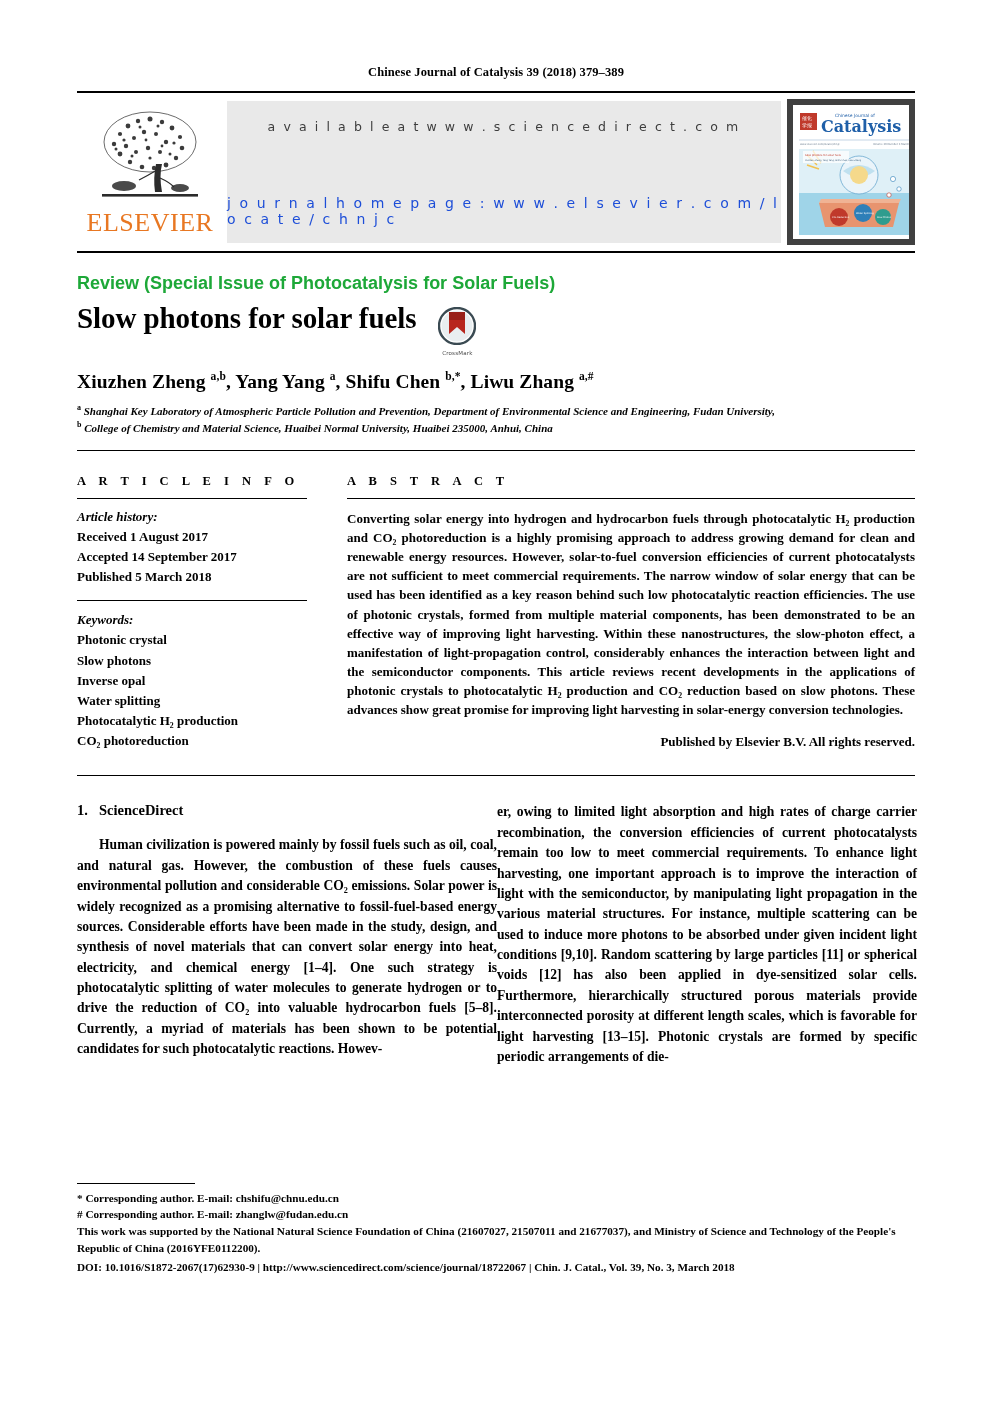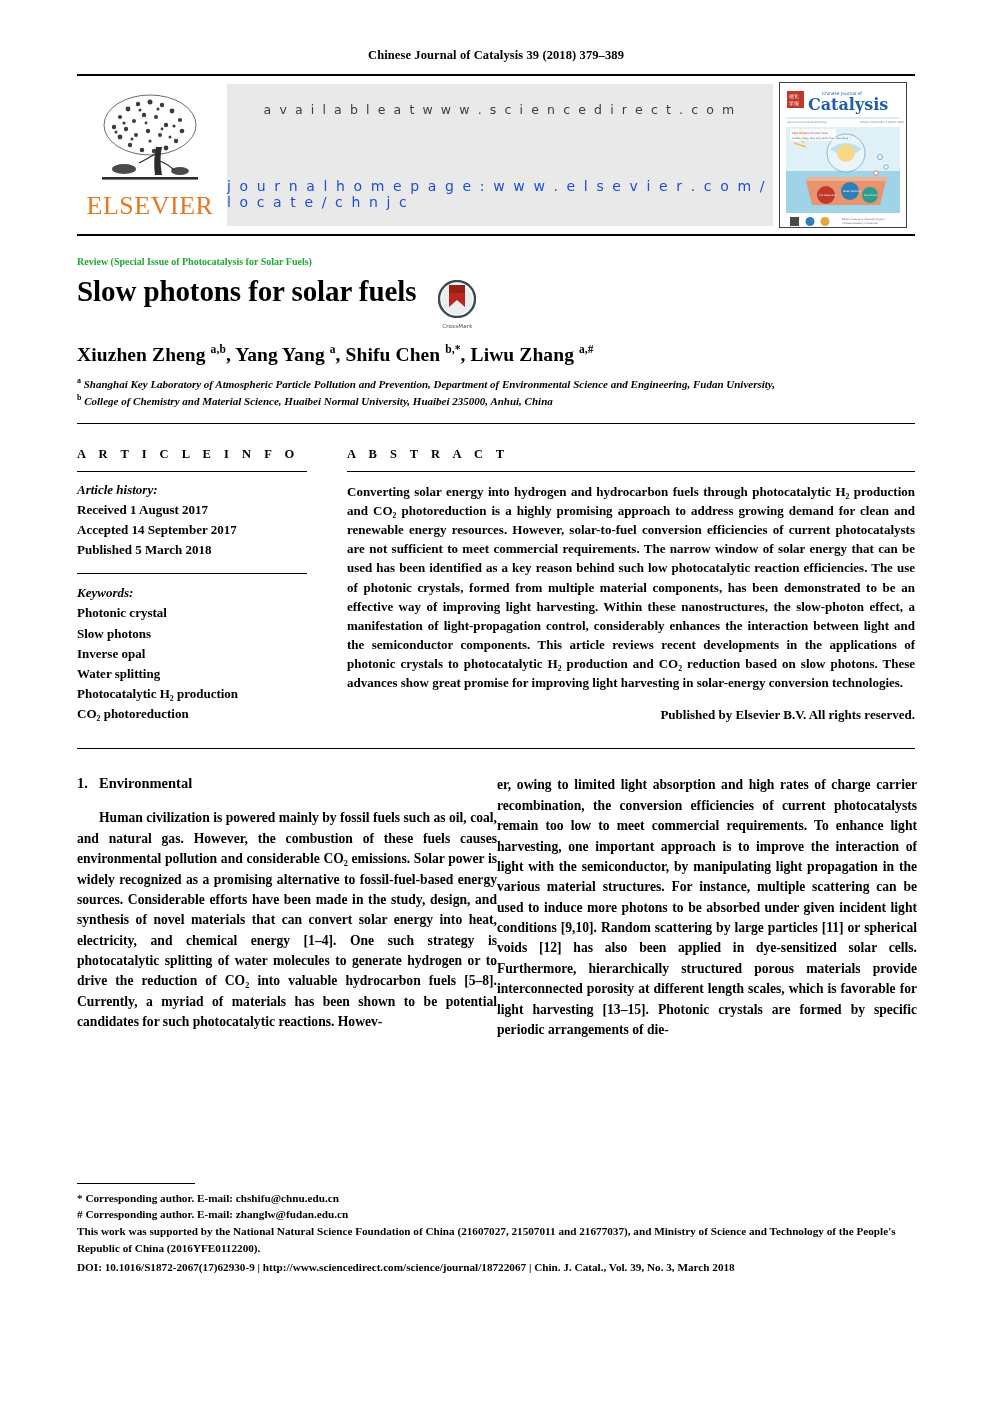--- a/index.html
+++ b/index.html
@@ -22,21 +22,21 @@
     box-sizing: border-box;
     padding: 0 77px;
   }
 
   
   .running-head {
     text-align: center;
     font-size: 12.5px;
     font-weight: bold;
     letter-spacing: 0.1px;
-    padding-top: 48px;
+    padding-top: 65px;
   }
 
   .rule-thick {
     border-top: 2.5px solid #000;
     margin-top: 11px;
   }
 
   
   .masthead {
     display: flex;
@@ -93,37 +93,37 @@
   .sd-home {
     font-family: "DejaVu Sans", sans-serif;
     font-size: 14px;
     letter-spacing: 2.1px;
     color: #1d4ed8;
   }
 
   .cover-thumb {
     width: 128px;
     flex: 0 0 128px;
-    margin: 6px 8px 6px 0;
-    border: 1px solid #404040;
+    margin: 6px 0 6px 0;
+    border: 6px solid #404040;
     box-sizing: border-box;
     overflow: hidden;
     position: relative;
     background: #fdba74;
   }
 
   .rule-thick-2 {
     border-top: 2.5px solid #000;
   }
 
   
   .review-label {
     color: #1da838;
-    font-family: Liberation Serif, serif;
-    font-size: 10px;
+    font-family: Liberation Sans, sans-serif;
+    font-size: 18px;
     font-weight: bold;
     margin-top: 20px;
   }
   .title-row {
     display: flex;
     align-items: flex-start;
     margin-top: 9px;
   }
   .article-title {
     font-size: 29px;
@@ -451,21 +451,21 @@
         <div>Published by Elsevier B.V. All rights reserved.</div>
       </div>
     </div>
   </div>
 
   <div class="rule-thin-2"></div>
 
   <div class="body-cols">
     <div class="bcol">
       <div class="h1">
-        <span class="num">1.</span><span>Environmental</span>
+        <span class="num">1.</span><span>ScienceDirect</span>
       </div>
       <div class="para">Human civilization is powered mainly by fossil fuels such as oil, coal, and natural gas. However, the combustion of these fuels causes environmental pollution and considerable CO₂ emissions. Solar power is widely recognized as a promising alternative to fossil-fuel-based energy sources. Considerable efforts have been made in the study, design, and synthesis of novel materials that can convert solar energy into heat, electricity, and chemical energy [1–4]. One such strategy is photocatalytic splitting of water molecules to generate hydrogen or to drive the reduction of CO₂ into valuable hydrocarbon fuels [5–8]. Currently, a myriad of materials has been shown to be potential candidates for such photocatalytic reactions. Howev-</div>
     </div>
     <div class="bgap"></div>
     <div class="bcol">
       <div class="para noindent">er, owing to limited light absorption and high rates of charge carrier recombination, the conversion efficiencies of current photocatalysts remain too low to meet commercial requirements. To enhance light harvesting, one important approach is to improve the interaction of light with the semiconductor, by manipulating light propagation in the various material structures. For instance, multiple scattering can be used to induce more photons to be absorbed under given incident light conditions [9,10]. Random scattering by large particles [11] or spherical voids [12] has also been applied in dye-sensitized solar cells. Furthermore, hierarchically structured porous materials provide interconnected porosity at different length scales, which is favorable for light harvesting [13–15]. Photonic crystals are formed by specific periodic arrangements of die-</div>
     </div>
   </div>
 
   <div class="footnotes">

